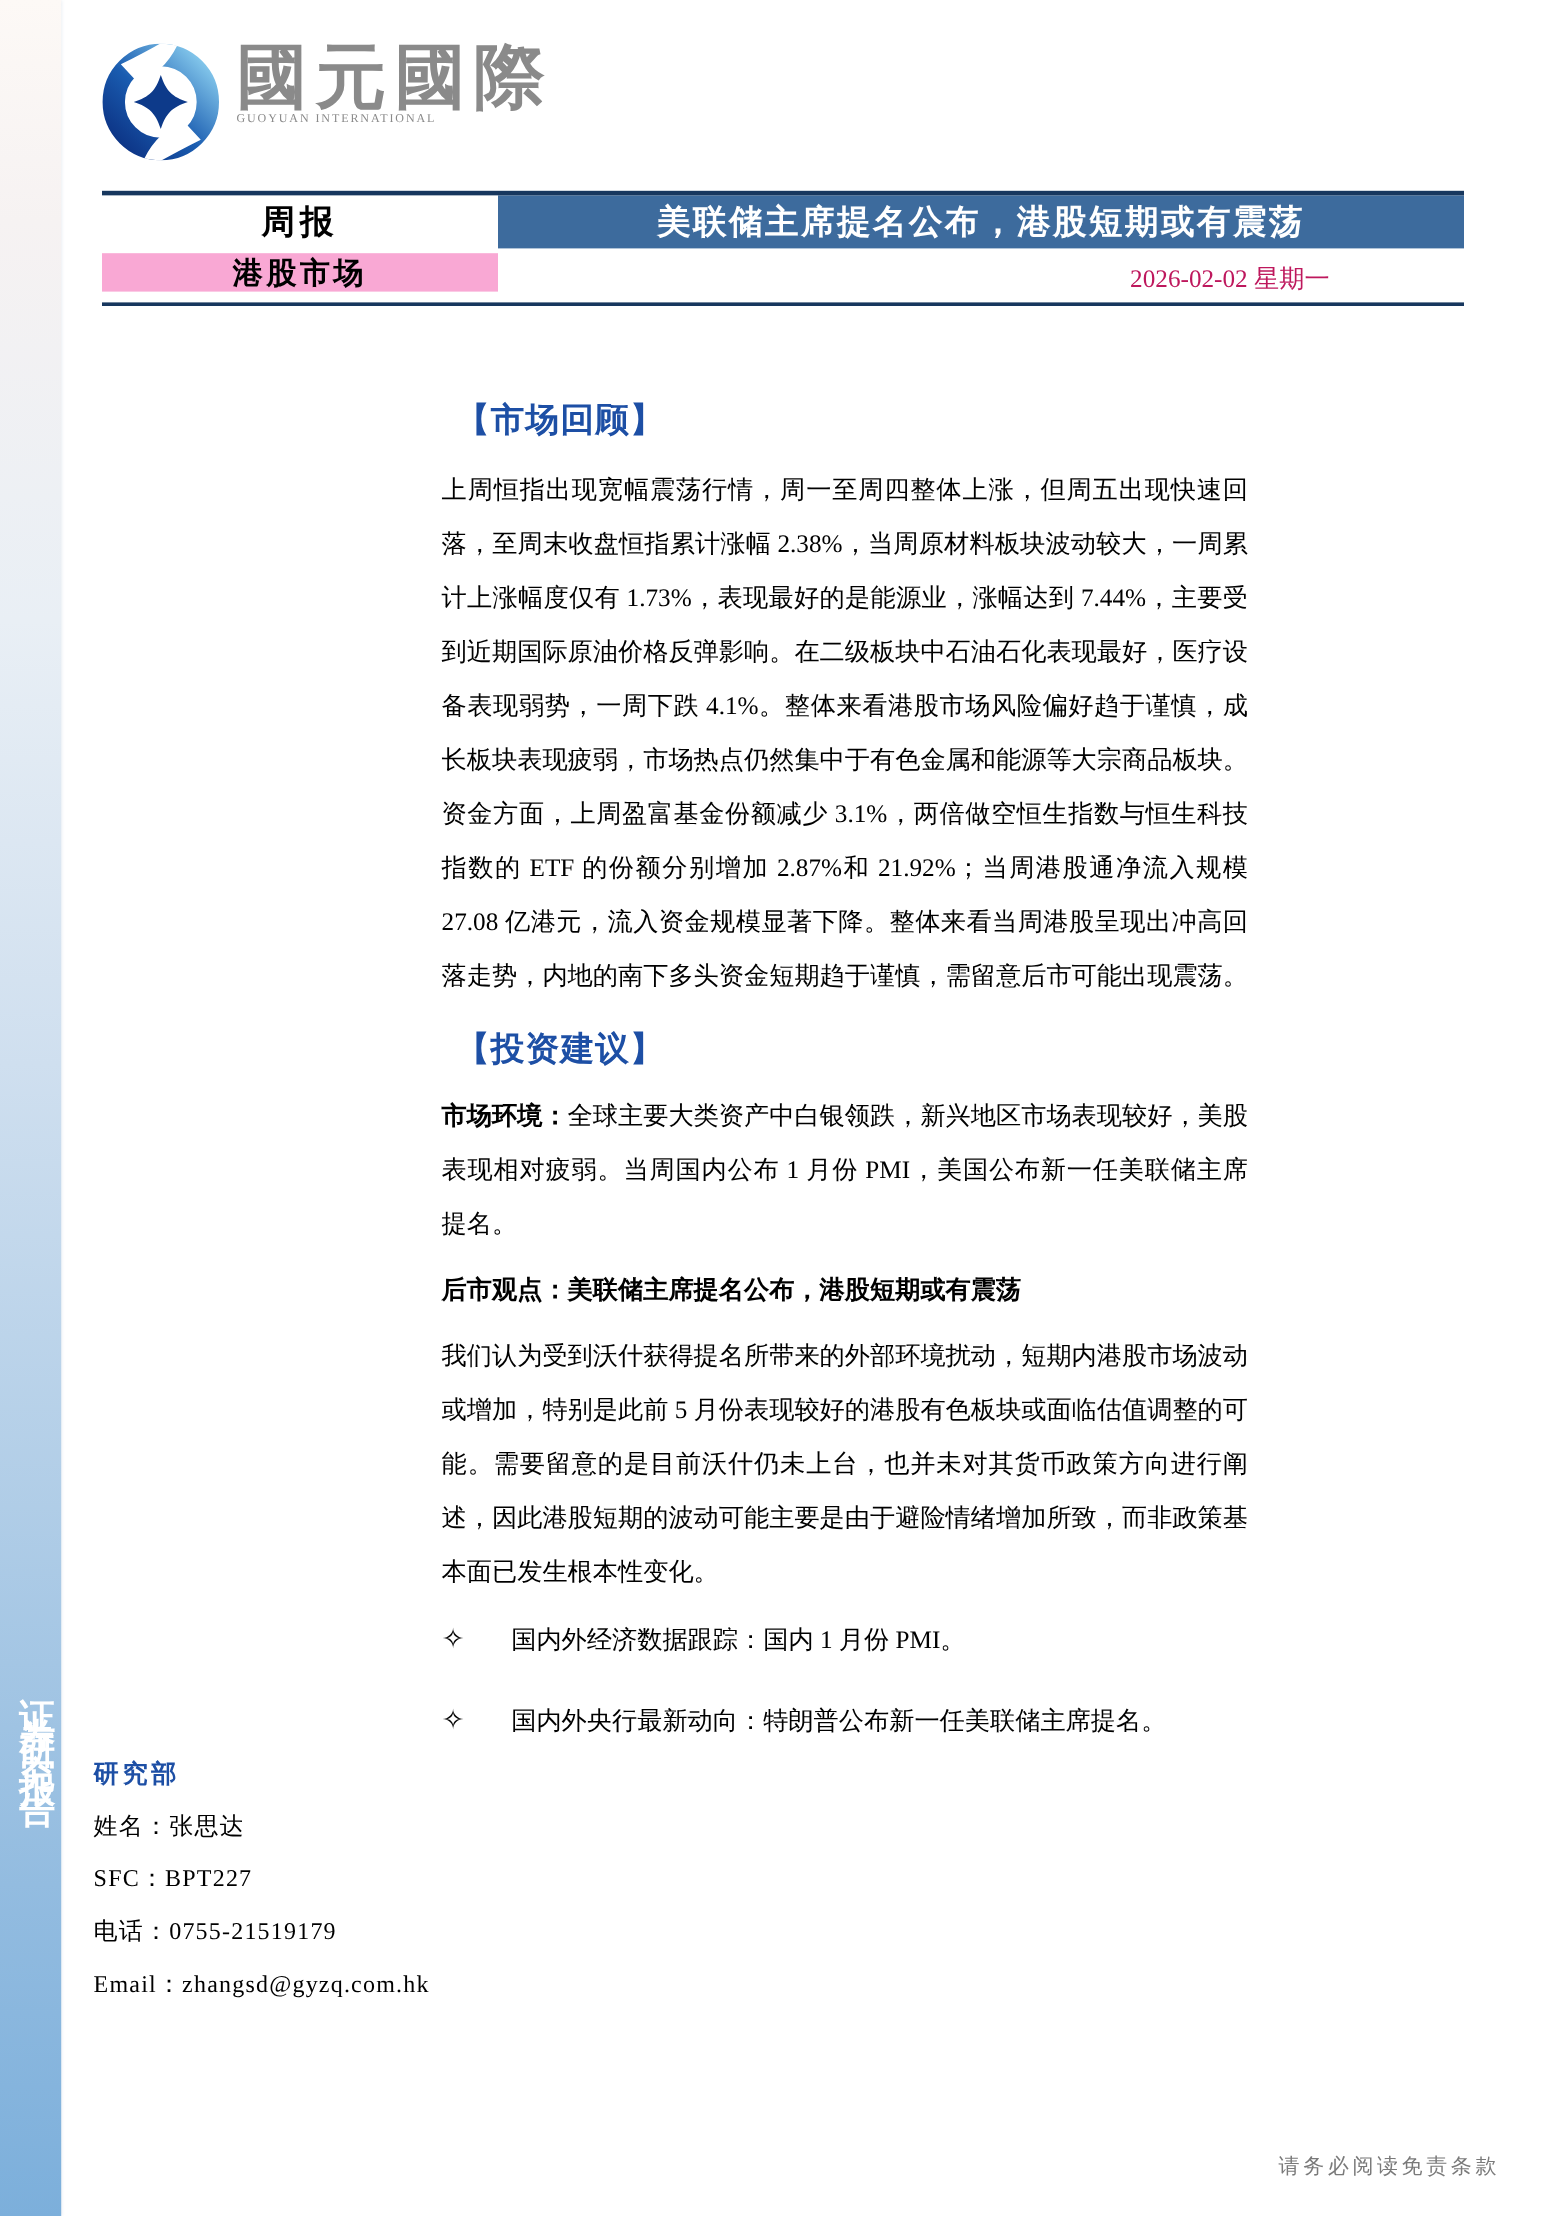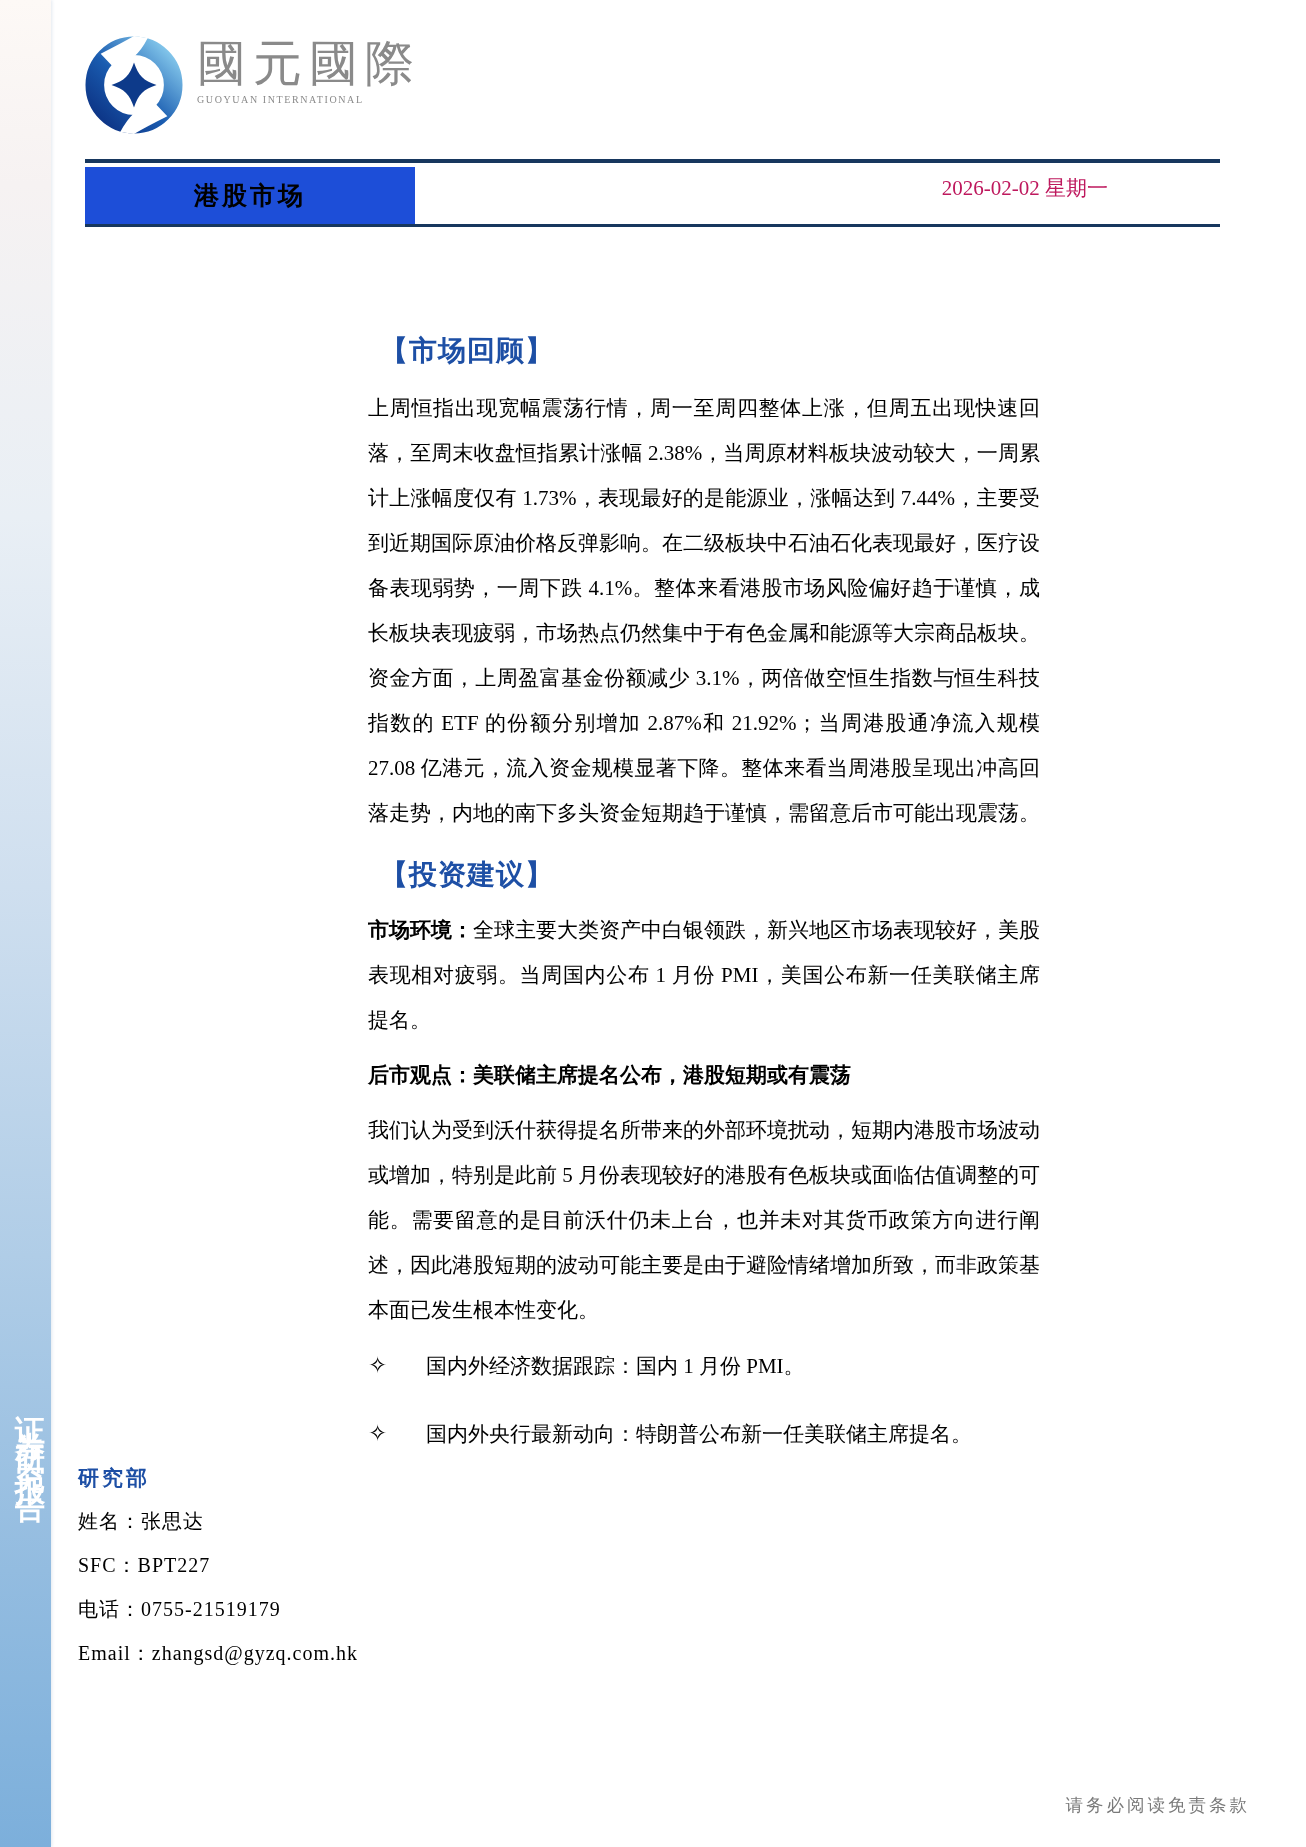--- a/index.html
+++ b/index.html
@@ -15,33 +15,33 @@
     box-shadow:1px 0 3px rgba(60,100,150,0.15);
   }
   .sidebar-vtext{
     position:absolute;left:9px;top:1392px;
     writing-mode:vertical-rl;text-orientation:upright;
     color:#ffffff;font-size:30px;font-weight:bold;letter-spacing:15px;
   }
   
   .logo{position:absolute;left:85px;top:36px;display:flex;align-items:flex-start;}
   .logo-txt{margin-left:14px;}
-  .logo-cn{font-size:49px;line-height:56px;color:#8a8a8a;letter-spacing:7px;font-weight:400;}
+  .logo-cn{font-size:59px;line-height:56px;color:#8a8a8a;letter-spacing:7px;font-weight:700;}
   .logo-en{font-family:Liberation Serif, serif;font-size:10px;color:#8a8a8a;letter-spacing:1.6px;margin-top:2px;}
   
   .band{position:absolute;left:85px;top:159px;width:1135px;}
   .rule{height:4px;background:#17375e;}
   .rule.thin{height:3px;}
   .band-row{display:flex;}
   .cell-report{width:330px;height:44px;background:#ffffff;display:flex;align-items:center;justify-content:center;
     font-size:28px;font-weight:bold;letter-spacing:4px;}
   .cell-title{flex:1;height:44px;background:#3d6b9d;color:#ffffff;display:flex;align-items:center;justify-content:center;
     font-size:28px;font-weight:bold;letter-spacing:2px;}
   .row2{margin-top:4px;}
-  .cell-market{width:330px;height:57px;background:#1d4ed8;display:flex;align-items:center;justify-content:center;
+  .cell-market{width:330px;height:32px;background:#f9a8d4;display:flex;align-items:center;justify-content:center;
     font-size:25px;font-weight:bold;letter-spacing:3px;}
   .cell-date{flex:1;height:41px;display:flex;align-items:center;justify-content:flex-end;
     padding-right:112px;font-size:21px;color:#be185d;}
   
   .main{position:absolute;left:368px;top:320px;width:672px;}
   .sec-h{color:#1d4fa5;font-size:28px;font-weight:bold;letter-spacing:1px;line-height:38px;margin:12px;}
   .h-review{margin-bottom:16px;}
   .h-advice{margin-bottom:14px;}
   .h-ext{margin-bottom:20px;}
   .body-p{font-size:21px;line-height:45px;text-align:justify;margin:0;font-family:Liberation Serif, serif;}
@@ -81,20 +81,24 @@
     <path d="M50,27 C54.5,40.5 59.5,45.5 73,50 C59.5,54.5 54.5,59.5 50,73 C45.5,59.5 40.5,54.5 27,50 C40.5,45.5 45.5,40.5 50,27 Z" fill="#0d3a8a"></path>
   </svg>
   <div class="logo-txt">
     <div class="logo-cn">國元國際</div>
     <div class="logo-en">GUOYUAN INTERNATIONAL</div>
   </div>
 </div>
 
 <div class="band">
   <div class="rule"></div>
+  <div class="band-row">
+    <div class="cell-report">周报</div>
+    <div class="cell-title">美联储主席提名公布，港股短期或有震荡</div>
+  </div>
   <div class="band-row row2">
     <div class="cell-market">港股市场</div>
     <div class="cell-date">2026-02-02 星期一</div>
   </div>
   <div class="rule thin"></div>
 </div>
 
 <div class="main">
 
   <h2 class="sec-h h-review">【市场回顾】</h2>

